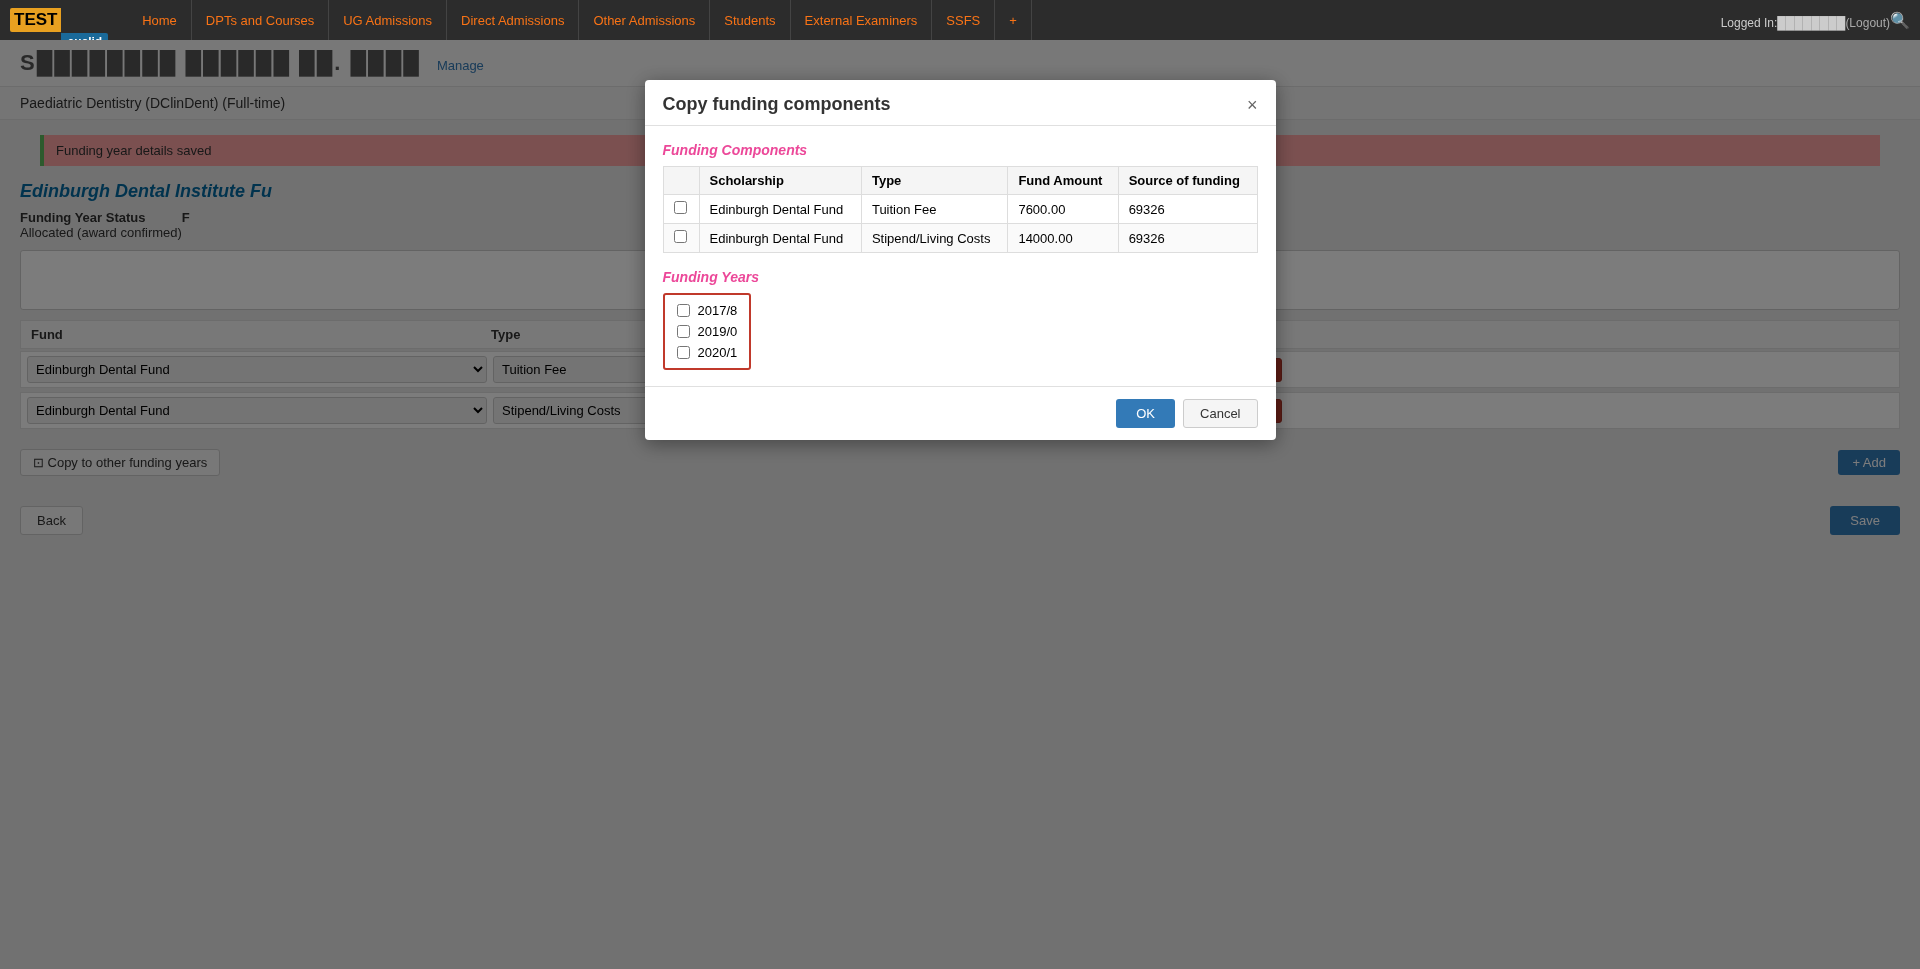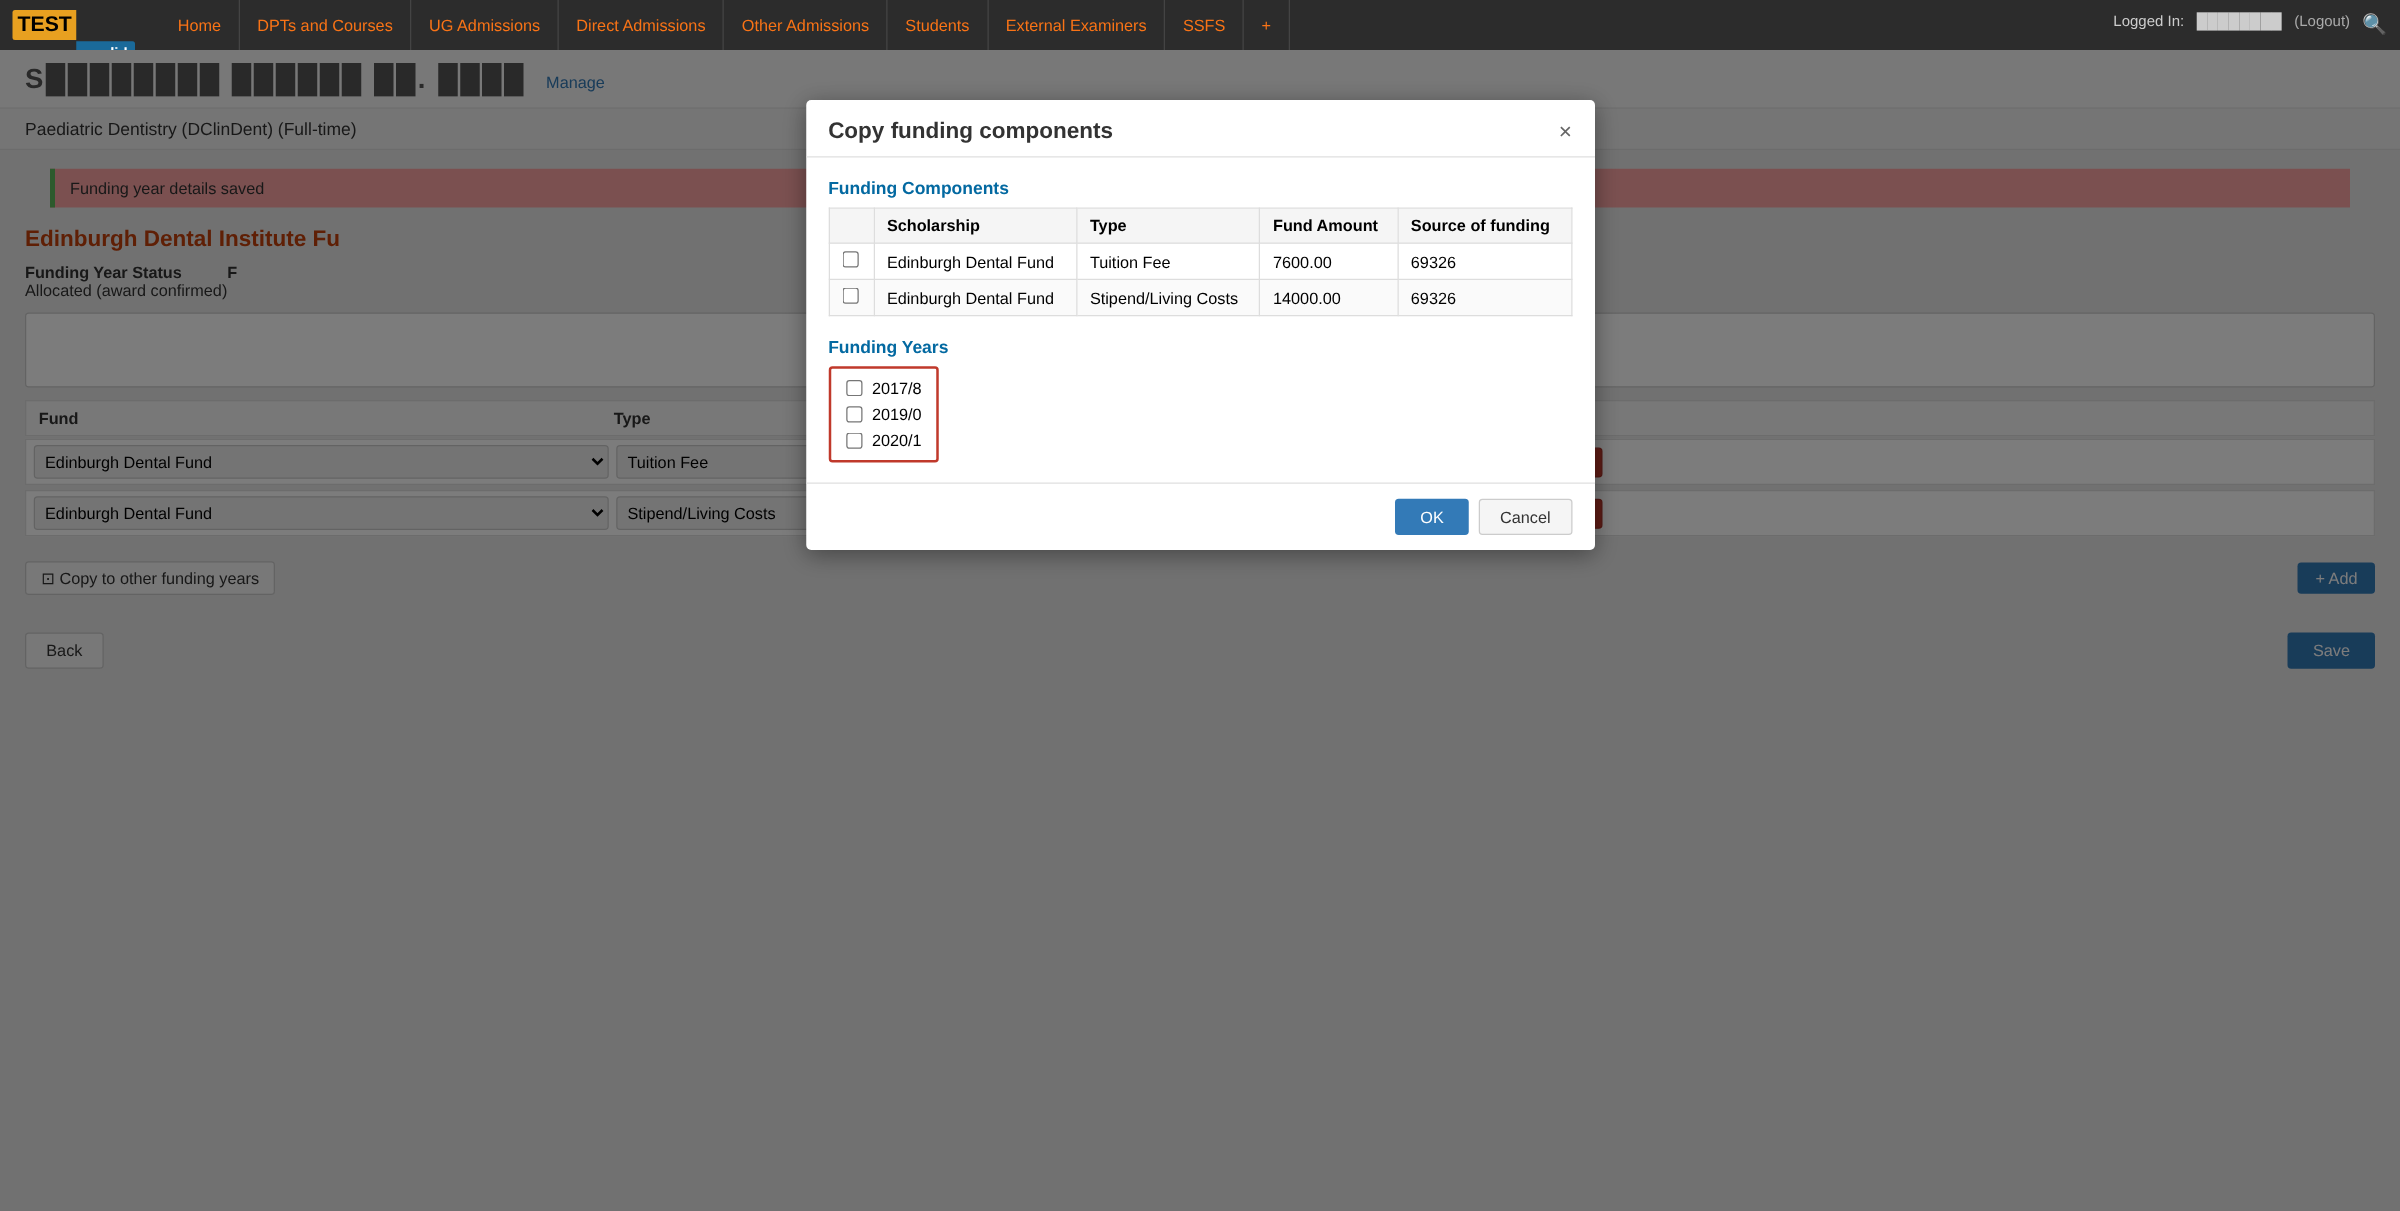--- a/index.html
+++ b/index.html
@@ -46,22 +46,21 @@
       padding: 0 14px;
       height: 40px;
       display: flex;
       align-items: center;
       cursor: pointer;
       font-size: 13px;
       border-right: 1px solid #444;
     }
     .nav-right {
       display: flex;
-      align-items: flex-start;
-      gap: 10px;
+      align-items: flex-end;
       color: #ccc;
       font-size: 12px;
     }
     .search-icon-btn {
       background: none;
       border: none;
       color: #ccc;
       cursor: pointer;
       font-size: 16px;
     }
@@ -106,22 +105,23 @@
       font-size: 13px;
     }
 
     
     .section {
       margin: 10px 20px;
     }
     .section-title {
       font-size: 18px;
       font-weight: bold;
-      color: #c2410c;
+      color: #0369a1;
       margin-bottom: 8px;
+      font-style: italic;
     }
     .info-row {
       display: flex;
       margin-bottom: 10px;
     }
     .info-label { font-weight: bold; color: #333; font-size: 13px; }
     .info-value { color: #333; font-size: 13px; }
     .fund-select {
       width: 100%;
       padding: 4px;
@@ -267,22 +267,23 @@
       cursor: pointer;
       color: #666;
       line-height: 1;
     }
     .modal-body {
       padding: 16px 18px;
     }
     .modal-section-title {
       font-weight: bold;
       font-size: 14px;
-      color: #0369a1;
+      color: #ec4899;
       margin-bottom: 8px;
+      font-style: italic;
     }
     .modal-table {
       width: 100%;
       border-collapse: collapse;
       margin-bottom: 16px;
     }
     .modal-table th {
       border: 1px solid #ddd;
       padding: 6px 10px;
       background: #f5f5f5;

